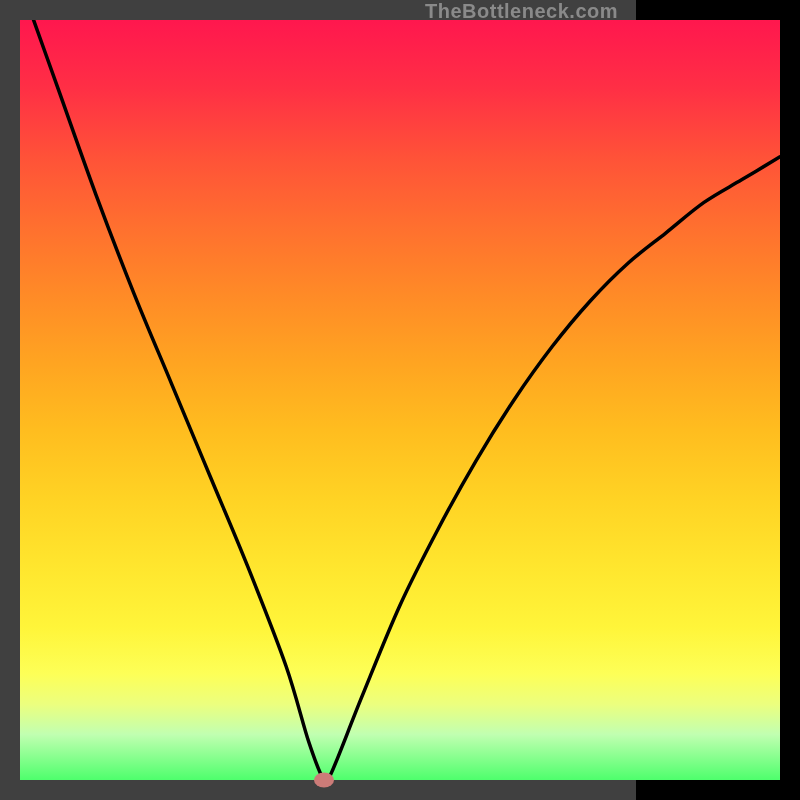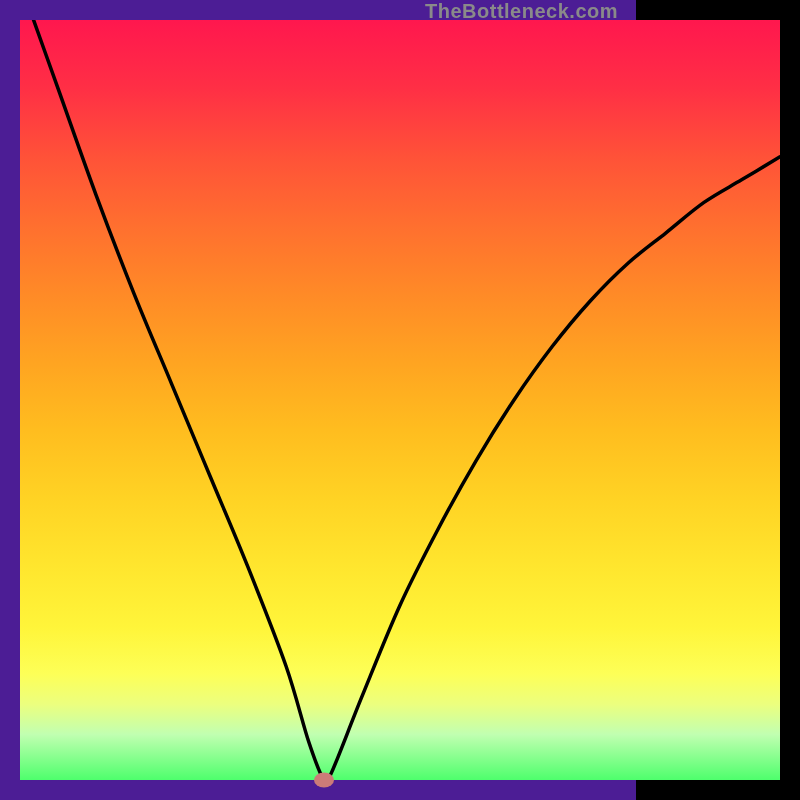--- a/index.html
+++ b/index.html
@@ -7,21 +7,21 @@
     padding: 0;
     width: 800px;
     height: 800px;
     background: #000;
     overflow: hidden;
   }
   .stage {
     position: relative;
     width: 636px;
     height: 800px;
-    background: #4c1d95;
+    background: #404040;
   }
   .plot {
     position: absolute;
     left: 20px;
     top: 20px;
     width: 760px;
     height: 760px;
     background: linear-gradient(to bottom,
       #ff174e 0%,
       #ff2f45 9%,

